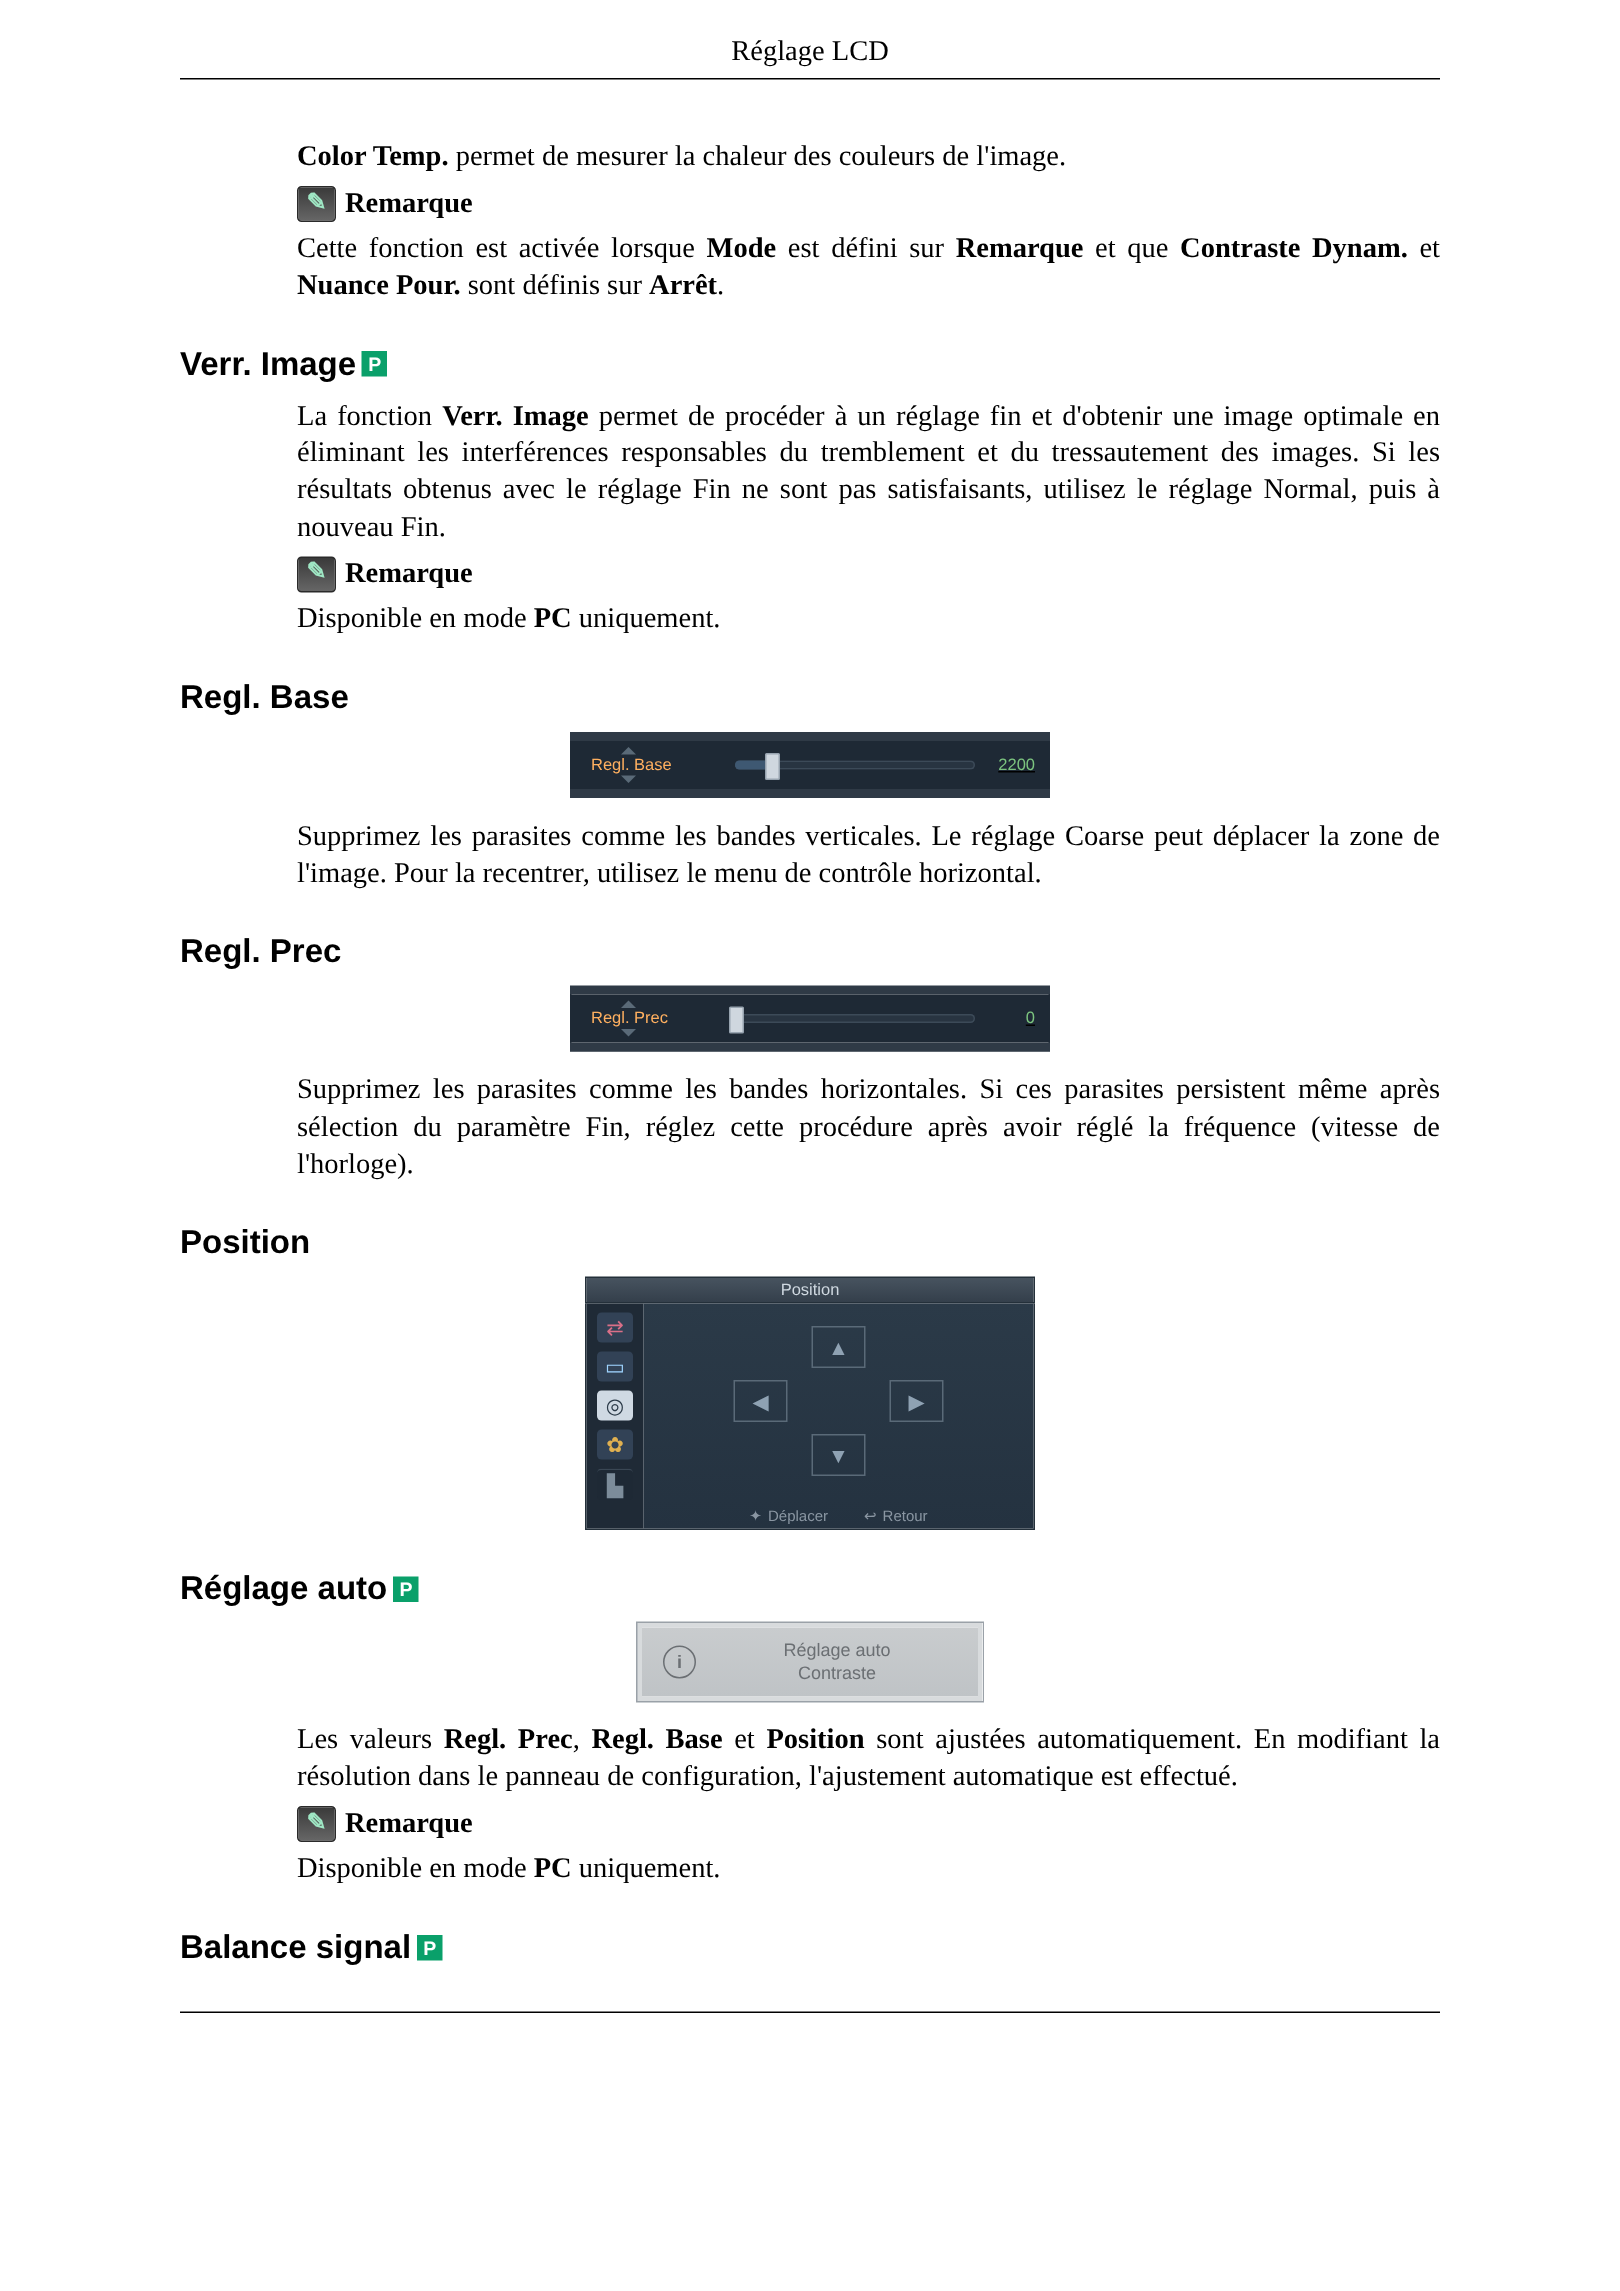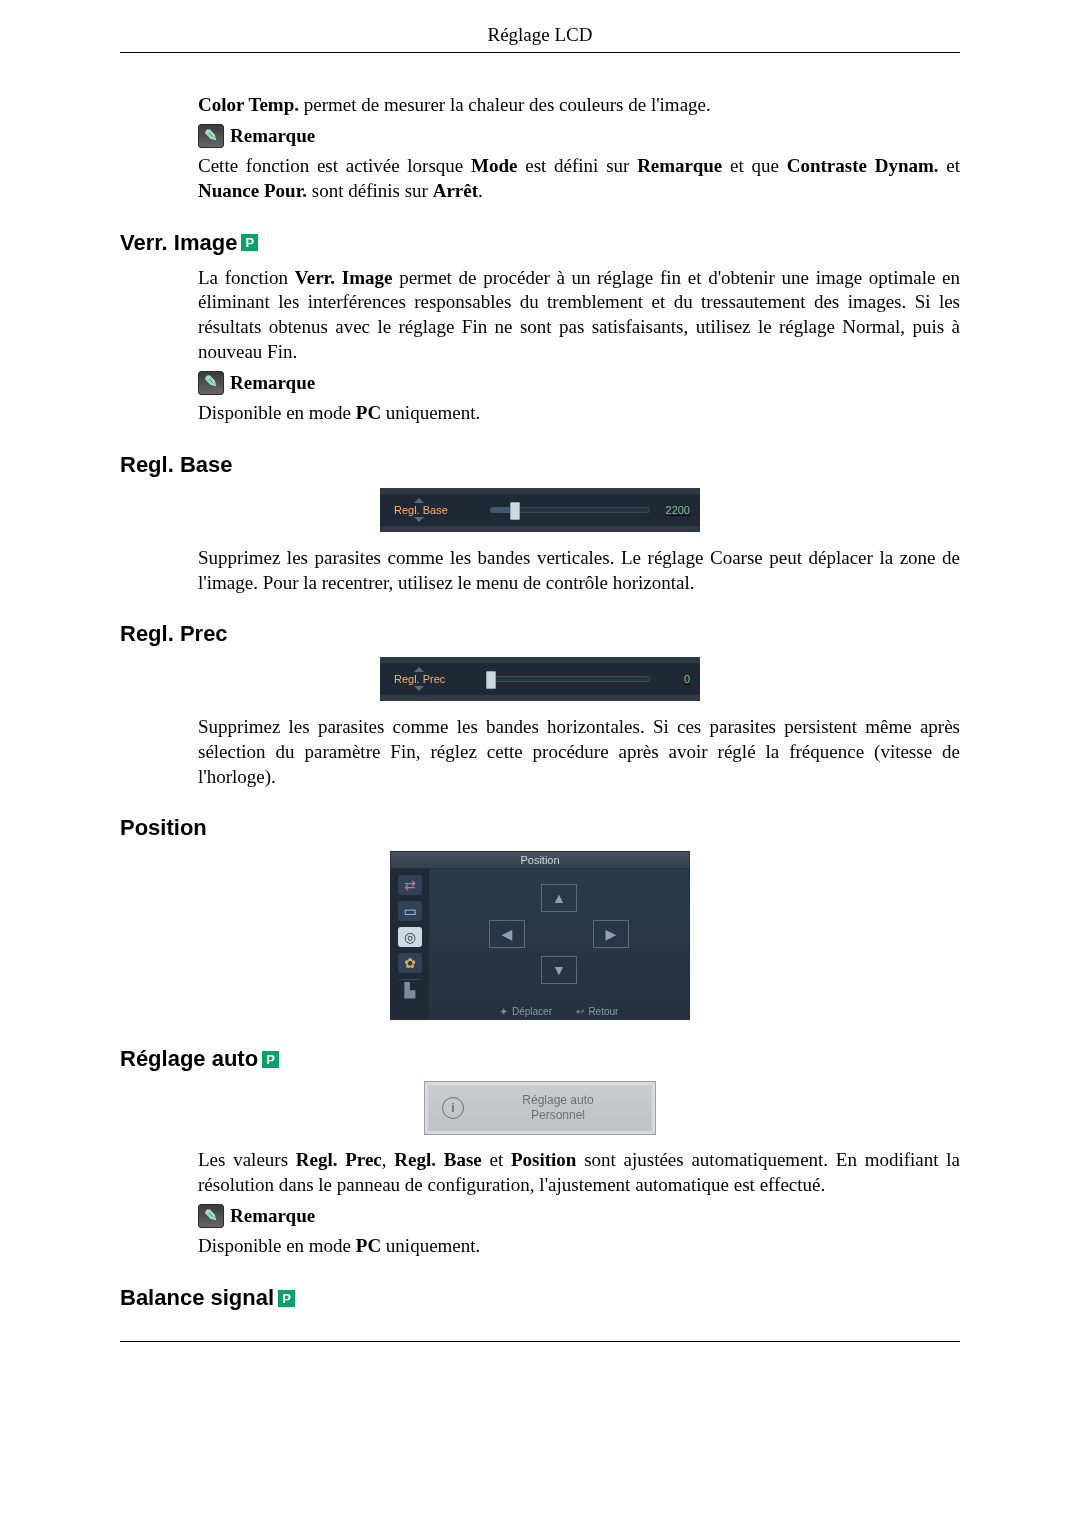--- a/index.html
+++ b/index.html
@@ -358,21 +358,21 @@
   </div>
 
   <h2 class="section">
     <span>Réglage auto</span>
     <span class="p-badge">P</span>
   </h2>
   <div class="popup-widget">
     <div class="info-ico">i</div>
     <div class="popup-text">
       <span>Réglage auto</span><br>
-      <span>Personnel</span>
+      <span>Contraste</span>
     </div>
   </div>
   <div class="body-indent">
     <p class="para">Les valeurs <b>Regl. Prec</b>, <b>Regl. Base</b> et <b>Position</b> sont ajustées automatiquement. En modifiant la résolution dans le panneau de configuration, l'ajustement automatique est effectué.</p>
     <div class="note-row">
       <span class="note-icon">✎</span>
       <span class="note-label">Remarque</span>
     </div>
     <p class="para">Disponible en mode <b>PC</b> uniquement.</p>
   </div>

